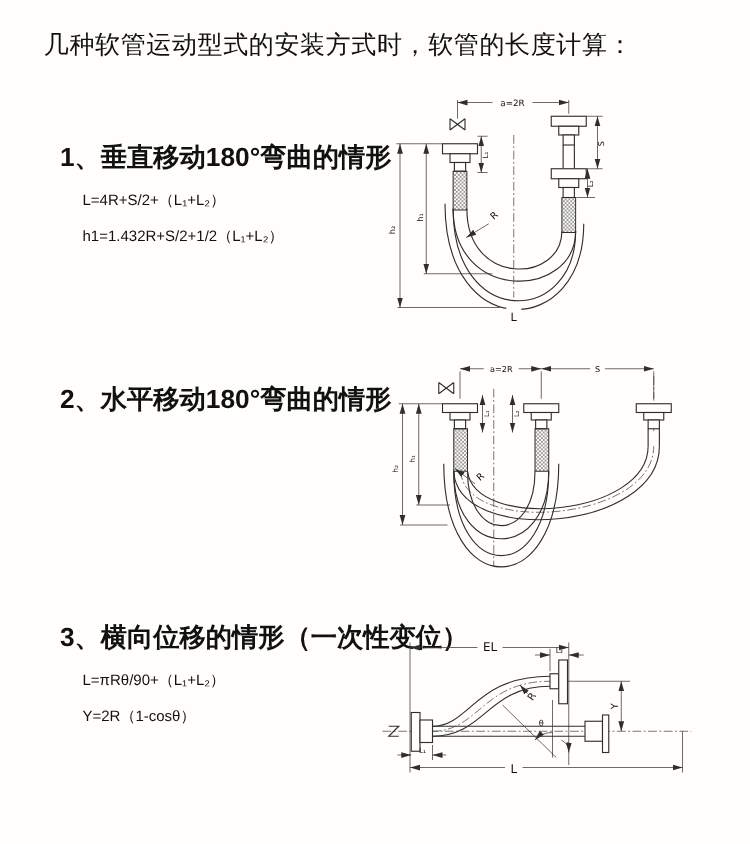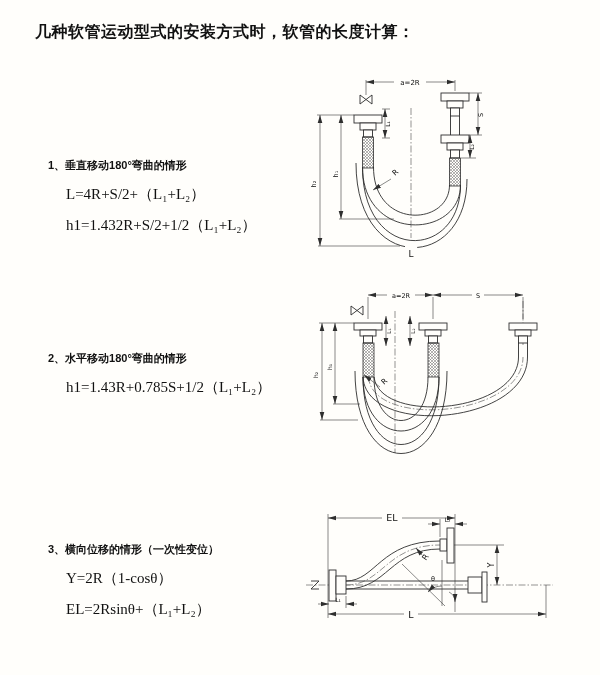--- a/index.html
+++ b/index.html
@@ -2,26 +2,26 @@
 <html><head>
 <meta charset="utf-8">
 <style>
   html,body{margin:0;padding:0;}
   body{
     width:600px;height:675px;position:relative;background:#fffefb;
     font-family:"Liberation Sans","DejaVu Sans",sans-serif;color:#111;
     overflow:hidden;
   }
   .doc-title{
-    position:absolute;left:35px;top:22px;font-size:16px;font-weight:bold;
+    position:absolute;left:35px;top:22px;font-size:20px;font-weight:normal;
     letter-spacing:.5px;white-space:nowrap;
   }
   .section-text{position:absolute;left:48px;}
-  .sec-heading{font-size:11px;font-weight:bold;white-space:nowrap;margin-top:46px;}
-  .formula{font-size:15px;margin-left:18px;margin-top:12px;white-space:nowrap;font-family:Liberation Serif, serif;}
+  .sec-heading{font-size:21px;font-weight:bold;white-space:nowrap;}
+  .formula{font-size:12px;margin-left:18px;margin-top:12px;white-space:nowrap;}
   #sec1-text{top:112px;}
   #sec2-text{top:305px;}
   #sec3-text{top:496px;}
   .diagram{position:absolute;}
   #diagram1{left:298px;top:68px;}
   #diagram2{left:300px;top:283px;}
   #diagram3{left:298px;top:498px;}
   svg{display:block;}
   svg .ln{stroke:#2e2e2e;stroke-width:0.9;fill:none;}
   svg .thin{stroke:#3a3a3a;stroke-width:0.6;fill:none;}
@@ -38,27 +38,26 @@
 <div class="doc-title">几种软管运动型式的安装方式时，软管的长度计算：</div>
 
 <div class="section-text" id="sec1-text">
   <div class="sec-heading">1、垂直移动180°弯曲的情形</div>
   <div class="formula">L=4R+S/2+（L₁+L₂）</div>
   <div class="formula">h1=1.432R+S/2+1/2（L₁+L₂）</div>
 </div>
 
 <div class="section-text" id="sec2-text">
   <div class="sec-heading">2、水平移动180°弯曲的情形</div>
-  <div class="formula">h1=1.43R+0.785S+1/2（L₁+L₂）</div>
 </div>
 
 <div class="section-text" id="sec3-text">
   <div class="sec-heading">3、横向位移的情形（一次性变位）</div>
+  <div class="formula">L=πRθ/90+（L₁+L₂）</div>
   <div class="formula">Y=2R（1-cosθ）</div>
-  <div class="formula">EL=2Rsinθ+（L₁+L₂）</div>
 </div>
 
 <svg id="diagram1" class="diagram" width="200" height="197" viewBox="0 0 200 197">
   <defs>
     <marker id="ah" markerUnits="userSpaceOnUse" markerWidth="9" markerHeight="6" refX="8" refY="3" orient="auto-start-reverse">
       <path d="M0,0.7 L8,3 L0,5.3 Z" fill="#2e2e2e"></path>
     </marker>
     <pattern id="hatch" width="3" height="3" patternUnits="userSpaceOnUse">
       <path d="M0,3 L3,0 M0,0 L3,3" stroke="#6a6a6a" stroke-width="0.5"></path>
     </pattern>

